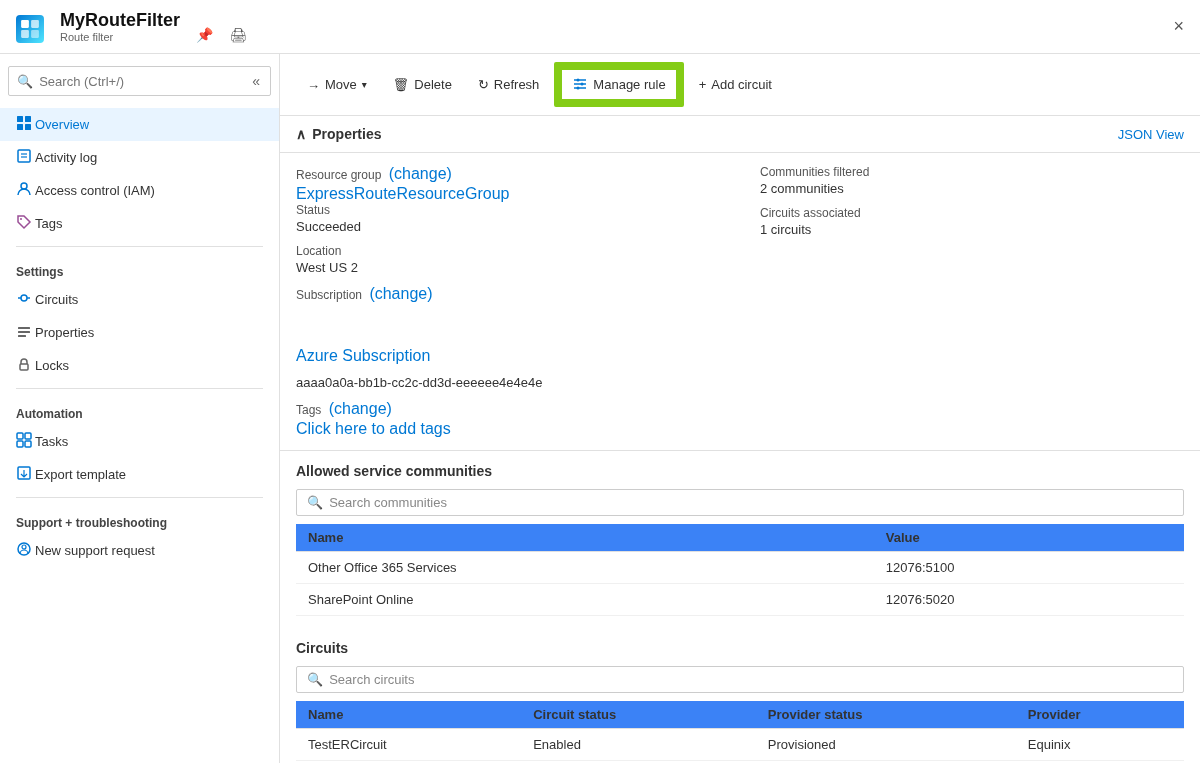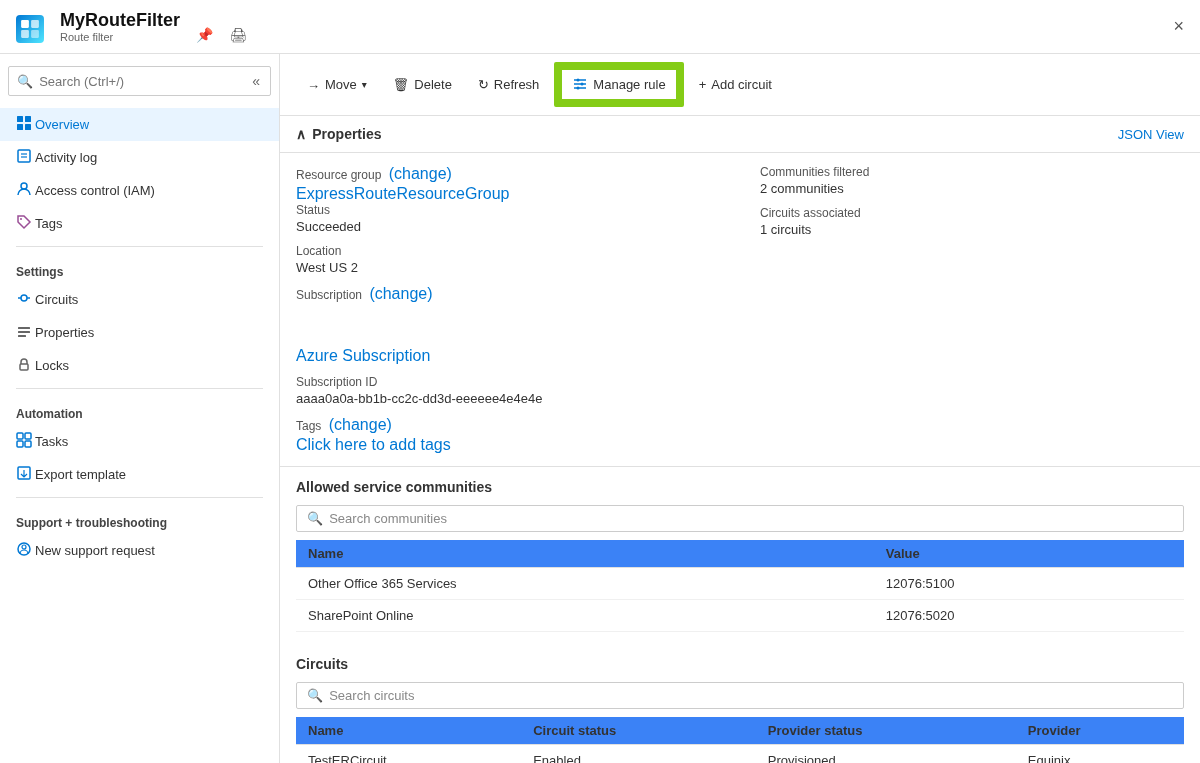--- a/index.html
+++ b/index.html
@@ -319,21 +319,20 @@
 
         <div class="essentials-item" style="margin-top:10px;gap:44px;">
           <span class="essentials-label">
             <span>Subscription</span>
             <a class="essentials-link" href="#" style="margin-left:4px;">(change)</a>
           </span>
           <a class="essentials-link" href="#">Azure Subscription</a>
         </div>
 
         <div class="essentials-item" style="margin-top:10px;">
-          <span class="essentials-label">Subscription ID</span>
           <span class="essentials-value">aaaa0a0a-bb1b-cc2c-dd3d-eeeeee4e4e4e</span>
         </div>
 
         <div class="essentials-item" style="margin-top:10px;">
           <span class="essentials-label">
             <span>Tags</span>
             <a class="essentials-link" href="#" style="margin-left:4px;">(change)</a>
           </span>
           <a class="essentials-link" href="#">Click here to add tags</a>
         </div>

